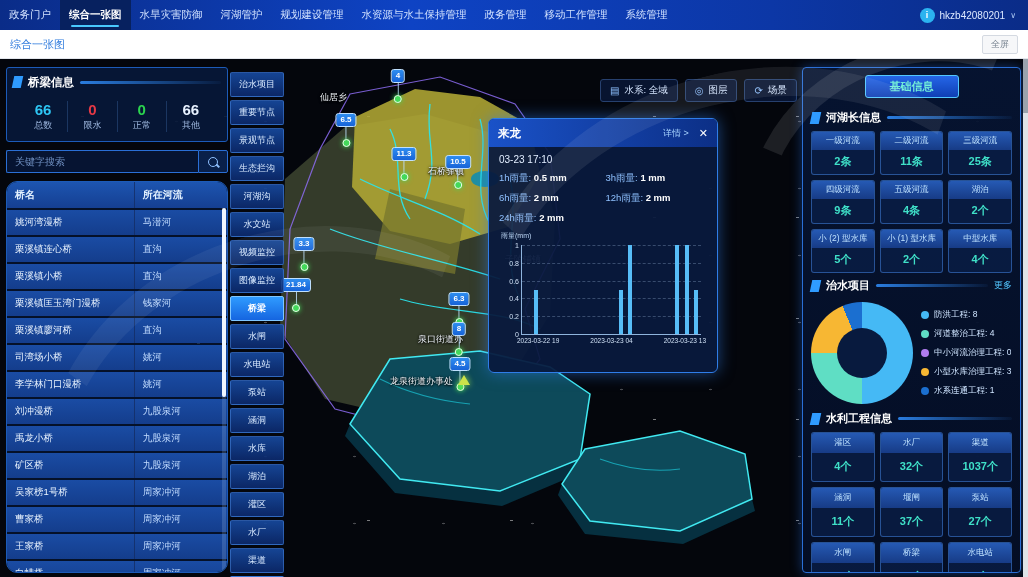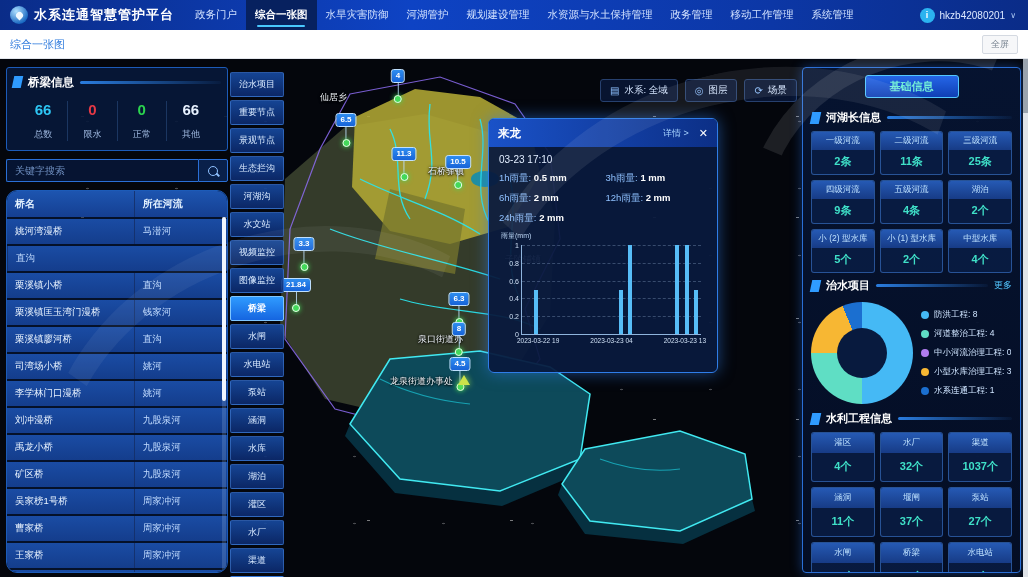--- a/index.html
+++ b/index.html
@@ -91,21 +91,21 @@
   .head-box{border:1px solid #1c5bb8;background:rgba(7,24,58,.9);border-radius:3px;padding:4px 6px 9px}
   .panel-title-row{display:flex;align-items:center;gap:6px;height:20px}
   .sq-icon{width:9px;height:12px;background:#2f9bff;transform:skewX(-12deg);flex:none}
   .panel-title{color:#fff;font-size:11.5px;font-weight:bold;white-space:nowrap}
   .panel-title-row .line{flex:1;height:3px;border-radius:2px;
         background:linear-gradient(90deg,#2a7de0,rgba(42,125,224,.06))}
   .stats{display:flex;justify-content:space-between;margin-top:7px;padding:2px 6px 0}
   .stat{text-align:center;flex:1}
   .stat+.stat{border-left:1px solid rgba(90,150,230,.25)}
   .stat-v{font-size:15px;font-weight:bold}
-  .stat-l{font-size:9px;color:#9fb9e0;margin-top:10px}
+  .stat-l{font-size:9px;color:#9fb9e0;margin-top:1px}
   .search-row{display:flex;margin-top:8px}
   .search-input{flex:1;background:rgba(6,22,54,.92);border:1px solid #2a6fd6;border-right:none;color:#cfe0ff;
                 font-size:10px;padding:5px 8px;outline:none;border-radius:2px 0 0 2px}
   .search-input::placeholder{color:#6f8fc0}
   .search-btn{width:28px;border:1px solid #2a6fd6;background:rgba(10,35,80,.92);display:flex;align-items:center;
               justify-content:center;cursor:pointer;border-radius:0 2px 2px 0}
   .mag{position:relative;width:8px;height:8px;border:1.5px solid #8fc1ff;border-radius:50%}
   .mag::after{content:"";position:absolute;left:7px;top:7px;width:4px;height:1.5px;background:#8fc1ff;
               transform:rotate(45deg)}
   .bridge-table{margin-top:8px;flex:1;overflow:hidden;border:1px solid #1c5bb8;background:rgba(8,28,66,.55);
@@ -167,26 +167,20 @@
        border-top-color:rgba(255,255,255,.08);border-top-width:30px}
   #wm3{width:310px;height:260px;left:745px;top:45px;transform:rotate(-22deg);
        border-top-color:rgba(255,255,255,.10)}
   .page-scroll{position:absolute;right:0;top:59px;bottom:0;width:5px;background:#dfe3e8;z-index:55}
   .page-thumb{width:5px;height:54px;background:#9aa3ad;cursor:pointer}
 </style>
 </head>
 <body>
 
 <header class="navbar">
-  <div class="brand">
-    <span class="logo">
-        <i></i>
-      </span>
-    <span class="brand-title">水系连通智慧管护平台</span>
-  </div>
   <nav class="nav-items" id="nav-items">
       <div class="nav-item">政务门户</div>
       <div class="nav-item active">综合一张图</div>
       <div class="nav-item">水旱灾害防御</div>
       <div class="nav-item">河湖管护</div>
       <div class="nav-item">规划建设管理</div>
       <div class="nav-item">水资源与水土保持管理</div>
       <div class="nav-item">政务管理</div>
       <div class="nav-item">移动工作管理</div>
       <div class="nav-item">系统管理</div>
@@ -381,20 +375,21 @@
       <div class="thead">
         <span class="c1">桥名</span>
         <span class="c2">所在河流</span>
       </div>
       <div id="table-rows">
           <div class="trow">
             <span class="c1">姚河湾漫桥</span>
             <span class="c2">马潜河</span>
           </div>
           <div class="trow">
+            <span class="c1">栗溪镇连心桥</span>
             <span class="c2">直沟</span>
           </div>
           <div class="trow">
             <span class="c1">栗溪镇小桥</span>
             <span class="c2">直沟</span>
           </div>
           <div class="trow">
             <span class="c1">栗溪镇匡玉湾门漫桥</span>
             <span class="c2">钱家河</span>
           </div>

